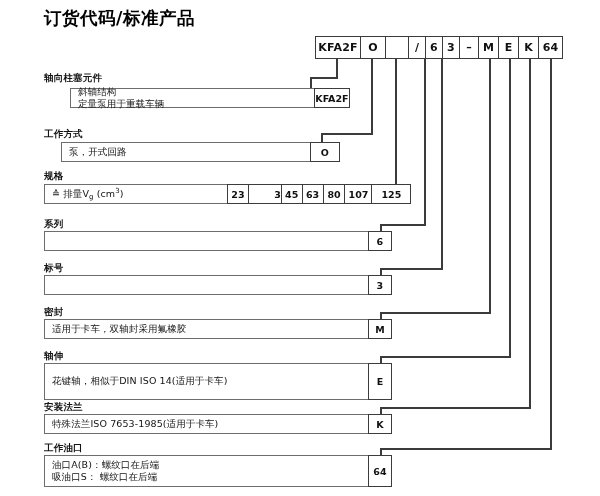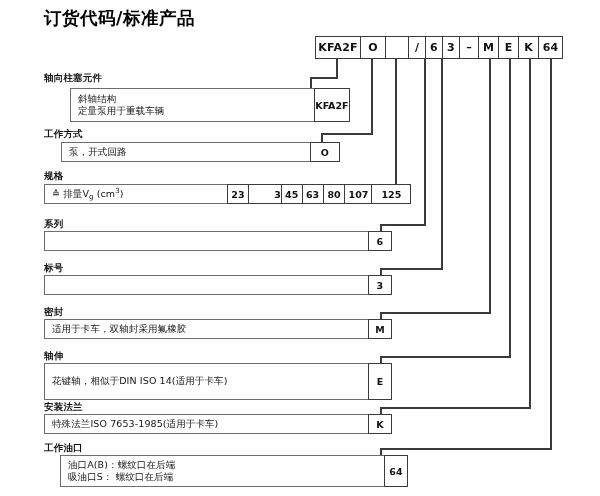--- a/index.html
+++ b/index.html
@@ -179,21 +179,21 @@
       <path d="M510,59 L510,357 L381,357 L381,363"></path>
 
       <path d="M530,59 L530,408 L381,408 L381,414"></path>
 
       <path d="M551,59 L551,449 L381,449 L381,455"></path>
     </g>
   </svg>
 
   <div class="section" style="left:44px; top:72px; width:340px;">
     <div class="sec-label">轴向柱塞元件</div>
-    <div class="sec-body" style="top:16px; left:0; height:34px;padding-left:26px;">
+    <div class="sec-body" style="top:16px; left:0; height:20px;padding-left:26px;">
       <div class="desc-box" style="width:245px;">
         <div class="desc-line">斜轴结构</div>
         <div class="desc-line">定量泵用于重载车辆</div>
       </div>
       <div class="value-cell" style="width:36px;">KFA2F</div>
     </div>
   </div>
 
   <div class="section" style="left:44px; top:128px; width:320px;">
     <div class="sec-label">工作方式</div>
@@ -267,21 +267,21 @@
       <div class="desc-box" style="width:325px;">
         <div class="desc-line">特殊法兰ISO 7653-1985(适用于卡车)</div>
       </div>
       <div class="value-cell" style="width:24px;">K</div>
     </div>
   </div>
 
   <div class="section" style="left:44px; top:442px; width:355px;">
     <div class="sec-label">工作油口</div>
     <div class="sec-body" style="top:13px; left:0; height:32px;">
-      <div class="desc-box" style="width:325px;margin-left:16px;">
+      <div class="desc-box" style="width:325px;">
         <div class="desc-line">油口A(B)：螺纹口在后端</div>
         <div class="desc-line">吸油口S： 螺纹口在后端</div>
       </div>
       <div class="value-cell" style="width:24px;">64</div>
     </div>
   </div>
 
 </div>
 
 </body></html>

